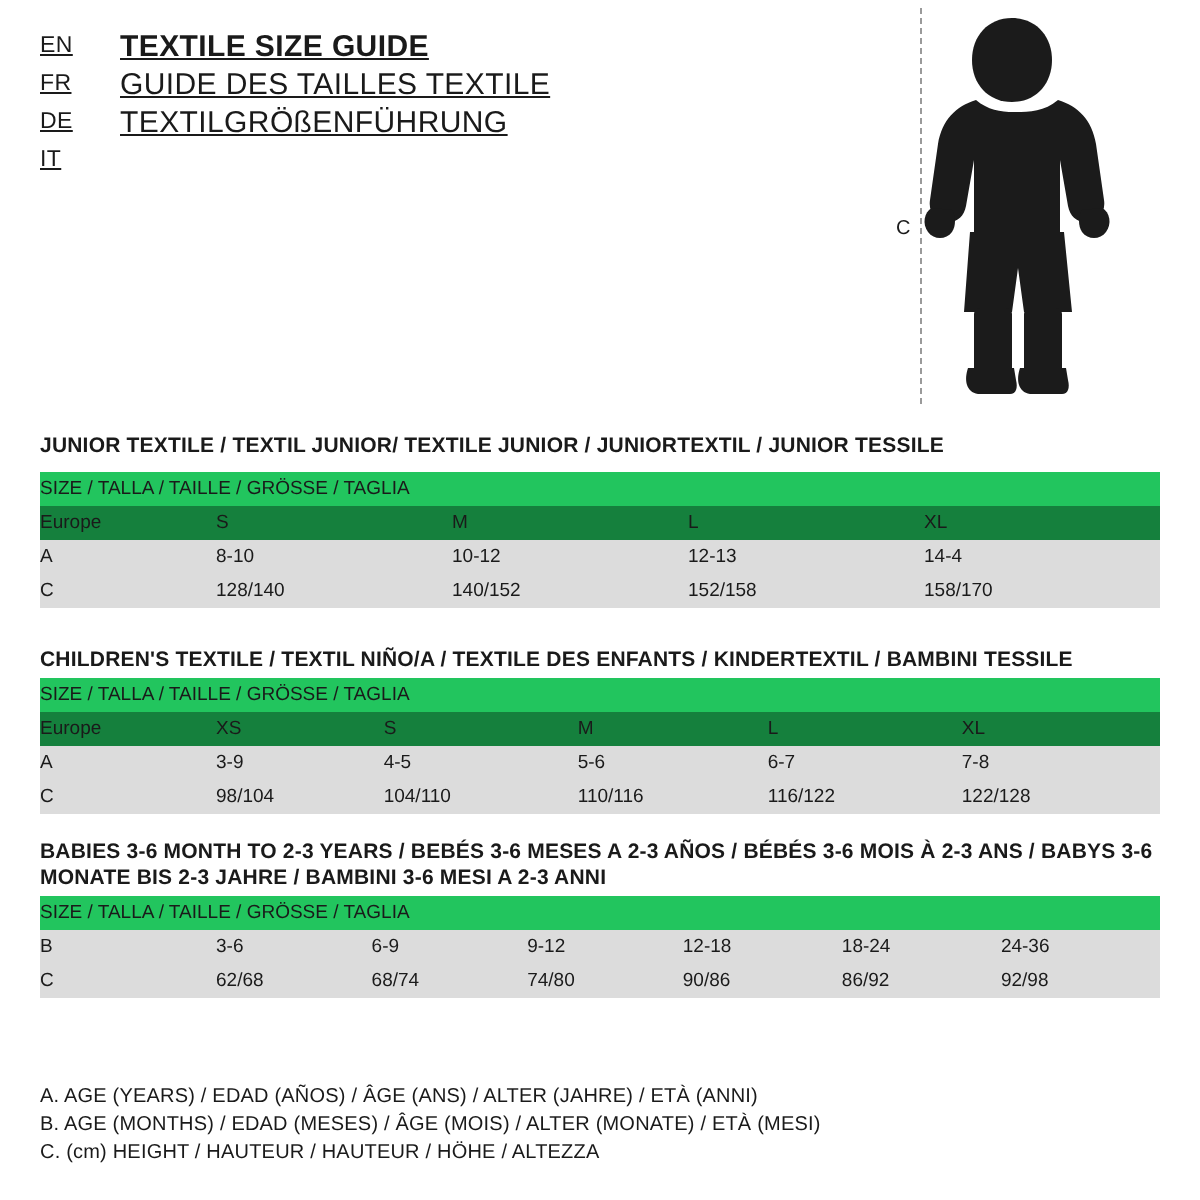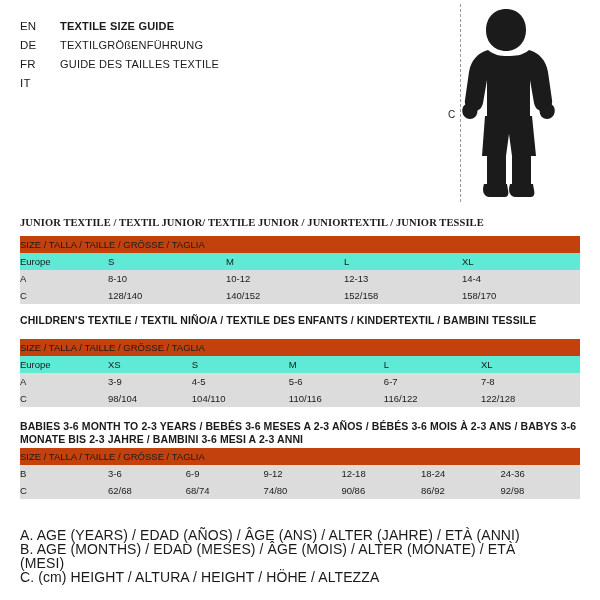--- a/index.html
+++ b/index.html
@@ -24,33 +24,34 @@
 
   
   .lang-block {
     position: absolute;
     left: 20px;
     top: 14px;
     width: 420px;
   }
   .lang-row {
     display: flex;
-    align-items: flex-end;
+    align-items: center;
     height: 18px;
     margin-bottom: 1px;
+    text-decoration: underline;
   }
   .lang-code {
     width: 40px;
     font-size: 11.5px;
     font-weight: normal;
     color: #1a1a1a;
     letter-spacing: 0.2px;
   }
   .lang-title {
-    font-size: 11px;
+    font-size: 15px;
     color: #1a1a1a;
     letter-spacing: 0.2px;
   }
   .lang-row:first-child .lang-title {
     font-weight: bold;
   }
 
   
   .figure-wrap {
     position: absolute;
@@ -100,71 +101,71 @@
   table.size-table th,
   table.size-table td {
     text-align: left;
     padding: 0;
     height: 17px;
     vertical-align: middle;
     font-weight: normal;
     color: #1a1a1a;
   }
   .hdr-row th {
-    background: #c2410c;
+    background: #22c55e;
     color: #ffffff;
     font-size: 9.5px;
     padding-left: 4px;
     font-weight: normal;
   }
   .band-row td {
     background: #dcdcdc;
   }
   .plain-row td {
-    background: #5eead4;
+    background: #15803d;
   }
   td.lbl, th.lbl {
     padding-left: 4px;
     width: 88px;
   }
   td.val {
     padding-left: 2px;
   }
 
   
   .legend {
     position: absolute;
     left: 20px;
     bottom: 16px;
     width: 540px;
   }
   .legend-line {
-    font-size: 14px;
+    font-size: 10px;
     color: #1a1a1a;
     line-height: 14px;
     letter-spacing: 0.1px;
   }
 </style>
 </head>
 <body>
 
 <div class="page">
 
   <div class="lang-block">
     <div class="lang-row">
       <span class="lang-code">EN</span>
       <span class="lang-title">TEXTILE SIZE GUIDE</span>
     </div>
     <div class="lang-row">
+      <span class="lang-code">FR</span>
+      <span class="lang-title">GUIDE DES TAILLES TEXTILE</span>
+    </div>
+    <div class="lang-row">
       <span class="lang-code">DE</span>
       <span class="lang-title">TEXTILGRÖßENFÜHRUNG</span>
-    </div>
-    <div class="lang-row">
-      <span class="lang-code">FR</span>
-      <span class="lang-title">GUIDE DES TAILLES TEXTILE</span>
     </div>
     <div class="lang-row">
       <span class="lang-code">IT</span>
     </div>
   </div>
 
   <div class="figure-wrap">
     <div class="dash-line"></div>
     <span class="c-label">C</span>
     <svg width="130" height="200" viewBox="0 0 130 200">
@@ -181,21 +182,21 @@
 
         <rect x="39" y="150" width="19" height="34" rx="3"></rect>
         <rect x="64" y="150" width="19" height="34" rx="3"></rect>
 
         <path d="M36 180 C34 186 35 192 41 193 L57 193 C60 193 61 190 60 186 L59 180 Z"></path>
         <path d="M62 180 C60 186 61 192 67 193 L83 193 C86 193 87 190 86 186 L85 180 Z"></path>
       </g>
     </svg>
   </div>
 
-  <div class="section-title" style="top:217px;font-family:Liberation Serif, serif;">JUNIOR TEXTILE / TEXTIL JUNIOR/ TEXTILE JUNIOR / JUNIORTEXTIL / JUNIOR TESSILE</div>
+  <div class="section-title" style="top:217px;">JUNIOR TEXTILE / TEXTIL JUNIOR/ TEXTILE JUNIOR / JUNIORTEXTIL / JUNIOR TESSILE</div>
 
   <table class="size-table" style="top:236px;">
     <tbody>
         <tr class="hdr-row">
       <th class="lbl" colspan="5">SIZE / TALLA / TAILLE / GRÖSSE / TAGLIA</th>
     </tr>
     <tr class="plain-row">
       <td class="lbl">Europe</td>
       <td class="val">S</td>
       <td class="val">M</td>
@@ -212,21 +213,21 @@
     <tr class="band-row">
       <td class="lbl">C</td>
       <td class="val">128/140</td>
       <td class="val">140/152</td>
       <td class="val">152/158</td>
       <td class="val">158/170</td>
     </tr>
   </tbody>
     </table>
 
-  <div class="section-title" style="top:314px;">CHILDREN'S TEXTILE / TEXTIL NIÑO/A / TEXTILE DES ENFANTS / KINDERTEXTIL / BAMBINI TESSILE</div>
+  <div class="section-title" style="top:324px;">CHILDREN'S TEXTILE / TEXTIL NIÑO/A / TEXTILE DES ENFANTS / KINDERTEXTIL / BAMBINI TESSILE</div>
 
   <table class="size-table" style="top:339px;">
     <tbody>
         <tr class="hdr-row">
       <th class="lbl" colspan="6">SIZE / TALLA / TAILLE / GRÖSSE / TAGLIA</th>
     </tr>
     <tr class="plain-row">
       <td class="lbl">Europe</td>
       <td class="val">XS</td>
       <td class="val">S</td>
@@ -277,16 +278,16 @@
       <td class="val">90/86</td>
       <td class="val">86/92</td>
       <td class="val">92/98</td>
     </tr>
   </tbody>
     </table>
 
   <div class="legend">
     <div class="legend-line">A. AGE (YEARS) / EDAD (AÑOS) / ÂGE (ANS) / ALTER (JAHRE) / ETÀ (ANNI)</div>
     <div class="legend-line">B. AGE (MONTHS) / EDAD (MESES) / ÂGE (MOIS) / ALTER (MONATE) / ETÀ (MESI)</div>
-    <div class="legend-line">C. (cm) HEIGHT / ALTURA / HEIGHT / HÖHE / ALTEZZA</div>
+    <div class="legend-line">C. (cm) HEIGHT / HAUTEUR / HAUTEUR / HÖHE / ALTEZZA</div>
   </div>
 
 </div>
 
 </body></html>

